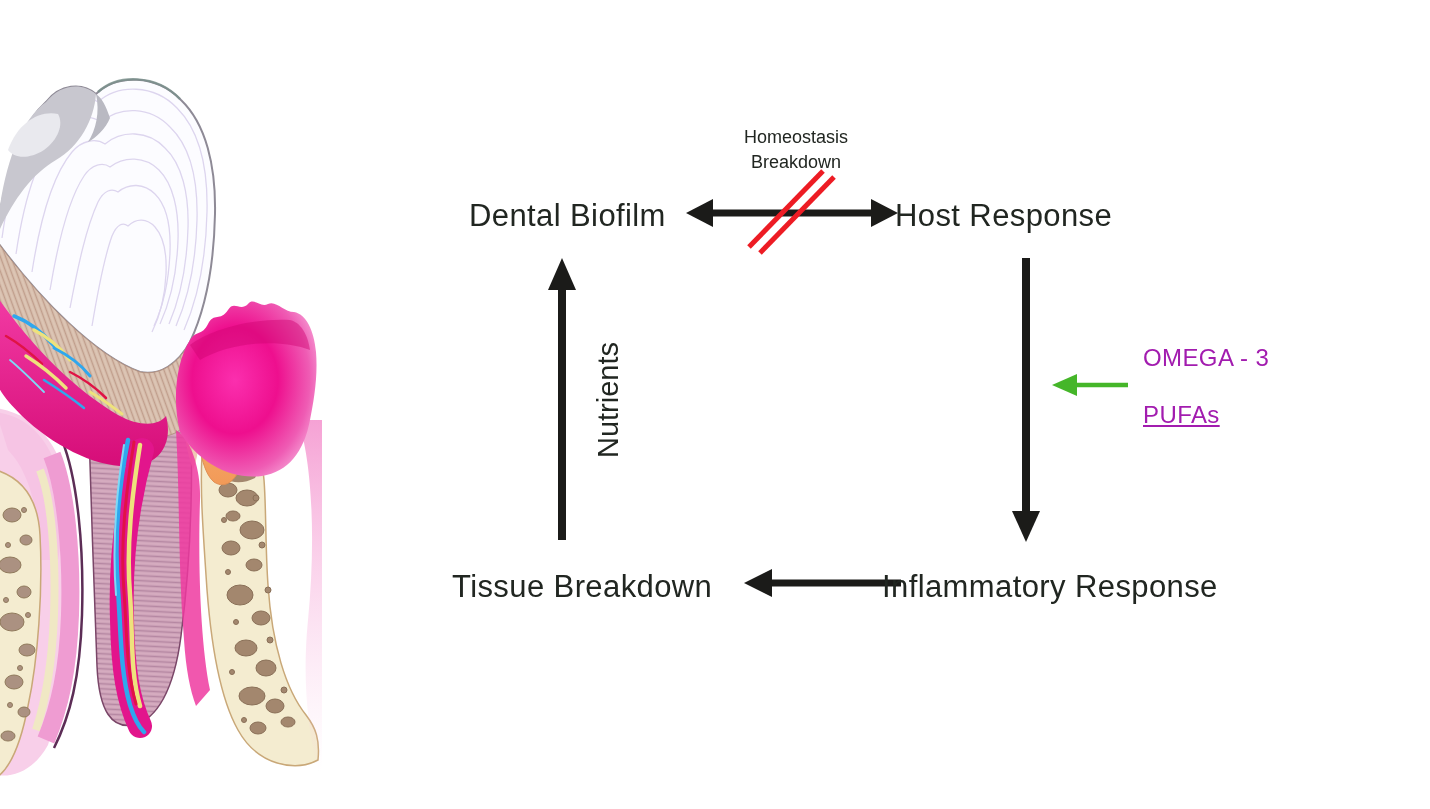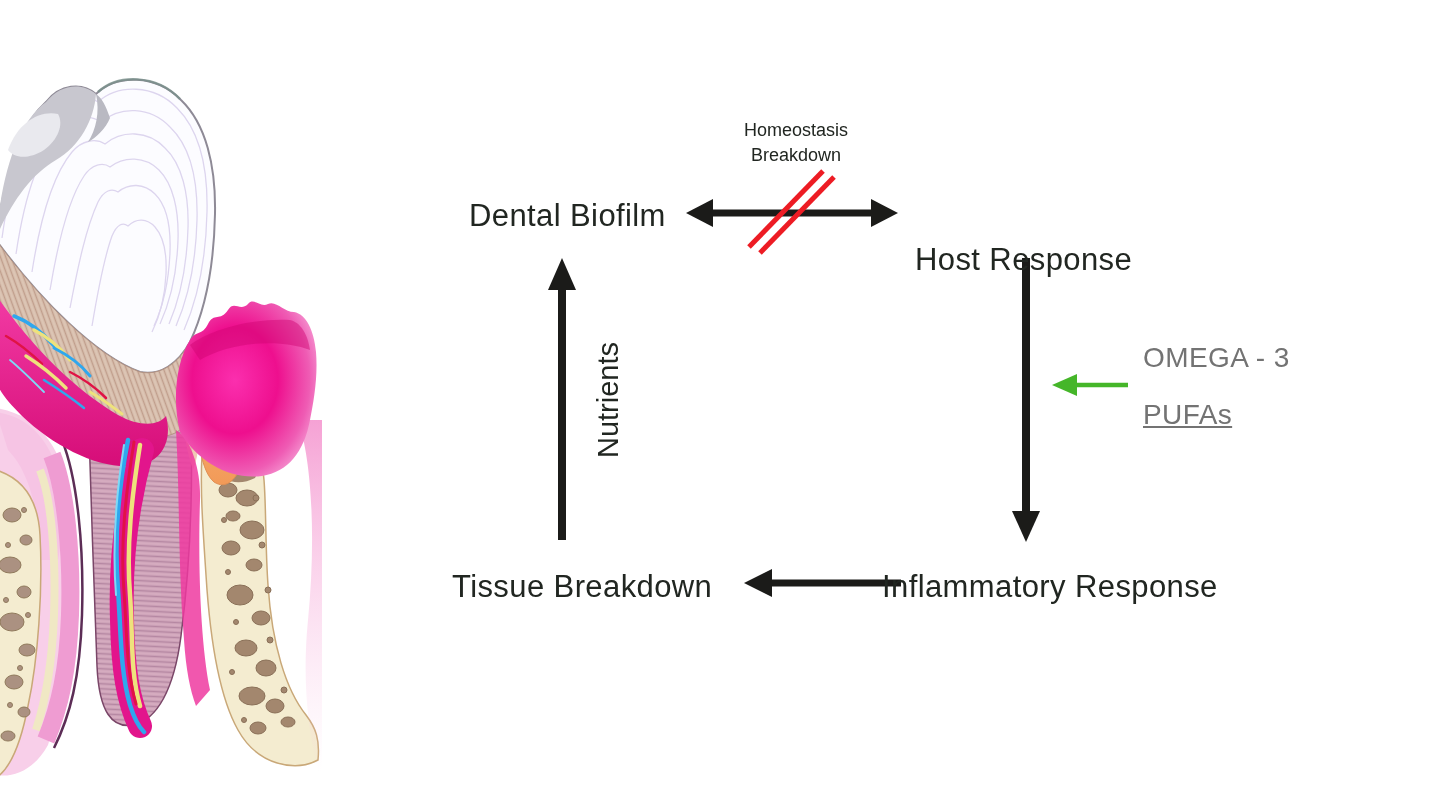--- a/index.html
+++ b/index.html
@@ -1,21 +1,21 @@
 <!DOCTYPE html>
 <html><head>
 <meta charset="utf-8">
 <style>
   html,body{margin:0;padding:0;background:#ffffff;}
   #stage{position:relative;width:1430px;height:809px;background:#ffffff;overflow:hidden;
          font-family:"Liberation Sans","DejaVu Sans",sans-serif;color:#212621;}
   .abs{position:absolute;}
   .node{font-size:31px;letter-spacing:0.4px;color:#212621;white-space:nowrap;}
   .small-label{font-size:18px;line-height:25px;text-align:center;color:#212621;}
-  .side-label{font-size:28px;letter-spacing:0.4px;line-height:57px;color:#737373;white-space:nowrap;}
+  .side-label{font-size:24px;letter-spacing:0.4px;line-height:57px;color:#a21caf;white-space:nowrap;}
   .rot-label{font-size:29px;color:#212621;white-space:nowrap;text-align:center;
              transform:rotate(-90deg);transform-origin:center center;}
   svg{display:block;}
 </style>
 </head>
 <body>
 
 <div id="stage">
 
   <div class="abs" style="left:0;top:0;width:330px;height:809px;">
@@ -210,27 +210,27 @@
       <polygon points="562,258 548,290 576,290" stroke="none"></polygon>
     </g>
 
     <g fill="#45b629" stroke="#45b629">
       <line x1="1074" y1="385" x2="1128" y2="385" stroke-width="4.5"></line>
       <polygon points="1052,385 1077,374 1077,396" stroke="none"></polygon>
     </g>
   </svg>
 
   <div class="abs small-label" style="left:696px;top:118px;width:200px;">
-    <span style="display:block;">Homeostasis</span>
+    <span style="display:block;margin-top:7px;">Homeostasis</span>
     <span style="display:block;">Breakdown</span>
   </div>
 
   <div class="abs node" style="left:450px;top:198px;margin-left:19px;">Dental Biofilm</div>
 
-  <div class="abs node" style="left:915px;top:198px;margin-top:44px;">Host Response</div>
+  <div class="abs node" style="left:895px;top:198px;">Host Response</div>
 
   <div class="abs rot-label" style="left:533px;top:384px;width:150px;height:32px;line-height:32px;">Nutrients</div>
 
   <div class="abs side-label" style="left:1143px;top:329px;">
     <span style="display:block;">OMEGA - 3</span>
     <span style="display:block;text-decoration:underline;">PUFAs</span>
   </div>
 
   <div class="abs node" style="left:452px;top:569px;">Tissue Breakdown</div>
 

